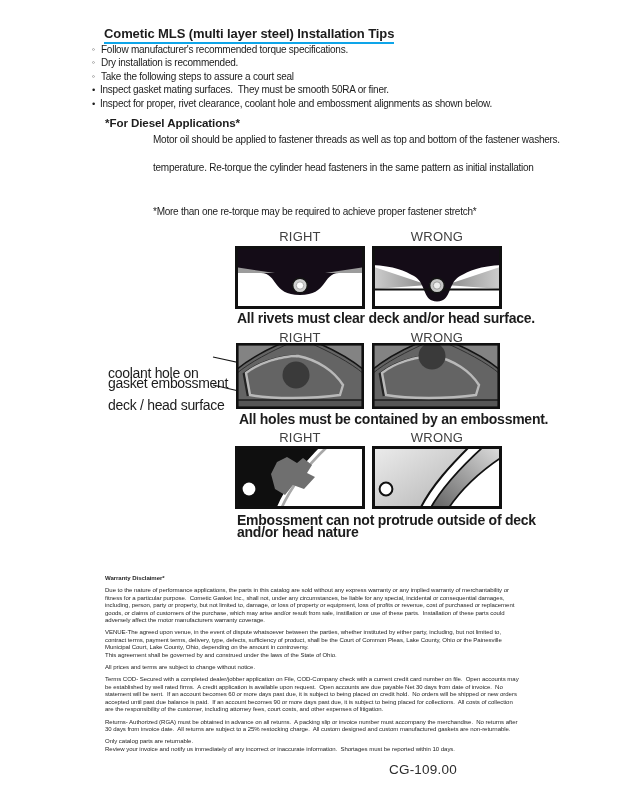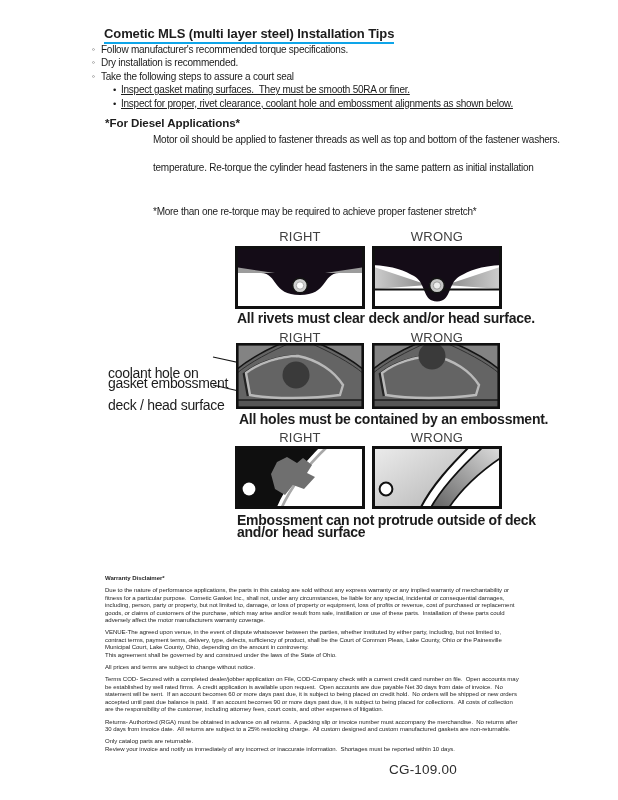--- a/index.html
+++ b/index.html
@@ -8,21 +8,21 @@
     font-family:"Liberation Sans",sans-serif;color:#1c1c1c;overflow:hidden;
   }
   .abs{position:absolute;}
   .title{
     font-size:13px;font-weight:bold;letter-spacing:-0.1px;
     border-bottom:2px solid #0ea5e9;padding-bottom:1px;display:inline-block;white-space:pre;
   }
   .bullet-line{font-size:10px;letter-spacing:-0.25px;line-height:13.4px;white-space:pre;}
   .bullet-line .mk{display:inline-block;width:9px;font-size:8px;vertical-align:1px;}
   .bullet-line .mk2{display:inline-block;width:8px;font-size:9.5px;}
-  .bullet-line.sub{margin-left:21px;text-decoration:underline;}
+  .bullet-line.sub{}
   .h2{font-size:11.6px;font-weight:bold;letter-spacing:-0.1px;white-space:pre;}
   .bodyline{font-size:10px;letter-spacing:-0.25px;line-height:13.2px;white-space:pre;padding-left:48px;}
   .dlabel{font-size:13px;letter-spacing:0.2px;color:#404040;width:130px;text-align:center;white-space:pre;}
   .caption{font-size:14px;letter-spacing:-0.25px;line-height:12px;white-space:pre;font-weight:bold;}
   .sidelabel{font-size:14px;letter-spacing:-0.3px;line-height:10.8px;width:103px;white-space:pre;}
   .diagbox{display:block;}
   .legal{width:414px;font-size:6.05px;letter-spacing:-0.05px;line-height:7.4px;color:#262626;}
   .legal p{margin:0 0 5px 0;white-space:pre-wrap;}
   .legal p.tight{margin-bottom:0;}
   .legal .lg-h{font-weight:bold;margin-bottom:5px;}
@@ -167,21 +167,21 @@
   <path d="M98 0 C80 18 60 39 48 63" stroke="#111111" stroke-width="2" fill="none"></path>
   <path d="M112 0 C90 20 70 41 58 63 H76 C88 45 106 27 130 11 V0 Z" fill="url(#s3s)"></path>
   <path d="M112 0 C90 20 70 41 58 63" stroke="#111111" stroke-width="1.7" fill="none"></path>
   <path d="M130 11 C106 27 88 45 76 63" stroke="#111111" stroke-width="1.7" fill="none"></path>
   <circle cx="14" cy="43" r="6.4" fill="#ffffff" stroke="#111111" stroke-width="2"></circle>
   <rect x="1.5" y="1.5" width="127" height="60" fill="none" stroke="#101010" stroke-width="3"></rect>
 </svg>
 
 <div class="abs" style="left:237px;top:514px">
   <div class="caption">Embossment can not protrude outside of deck</div>
-  <div class="caption">and/or head surface</div>
+  <div class="caption">and/or head nature</div>
 </div>
 
 <div class="abs legal" style="left:105px;top:575px">
   <p class="lg-h">Warranty Disclaimer*</p>
   <p>Due to the nature of performance applications, the parts in this catalog are sold without any express warranty or any implied warranty of merchantability or fitness for a particular purpose.  Cometic Gasket Inc., shall not, under any circumstances, be liable for any special, incidental or consequential damages, including, person, party or property, but not limited to, damage, or loss of property or equipment, loss of profits or revenue, cost of purchased or replacement goods, or claims of customers of the purchase, which may arise and/or result from sale, instillation or use of these parts.  Installation of these parts could adversely affect the motor manufacturers warranty coverage.</p>
   <p class="tight">VENUE-The agreed upon venue, in the event of dispute whatsoever between the parties, whether instituted by either party, including, but not limited to, contract terms, payment terms, delivery, type, defects, sufficiency of product, shall be the Court of Common Pleas, Lake County, Ohio or the Painesville Municipal Court, Lake County, Ohio, depending on the amount in controversy.</p>
   <p>This agreement shall be governed by and construed under the laws of the State of Ohio.</p>
   <p>All prices and terms are subject to change without notice.</p>
   <p>Terms COD- Secured with a completed dealer/jobber application on File, COD-Company check with a current credit card number on file.  Open accounts may be established by well rated firms.  A credit application is available upon request.  Open accounts are due payable Net 30 days from date of invoice.  No statement will be sent.  If an account becomes 60 or more days past due, it is subject to being placed on credit hold.  No orders will be shipped or new orders accepted until past due balance is paid.  If an account becomes 90 or more days past due, it is subject to being placed for collections.  All costs of collection are the responsibility of the customer, including attorney fees, court costs, and other expenses of litigation.</p>
   <p>Returns- Authorized (RGA) must be obtained in advance on all returns.  A packing slip or invoice number must accompany the merchandise.  No returns after 30 days from invoice date.  All returns are subject to a 25% restocking charge.  All custom designed and custom manufactured gaskets are non-returnable.</p>

